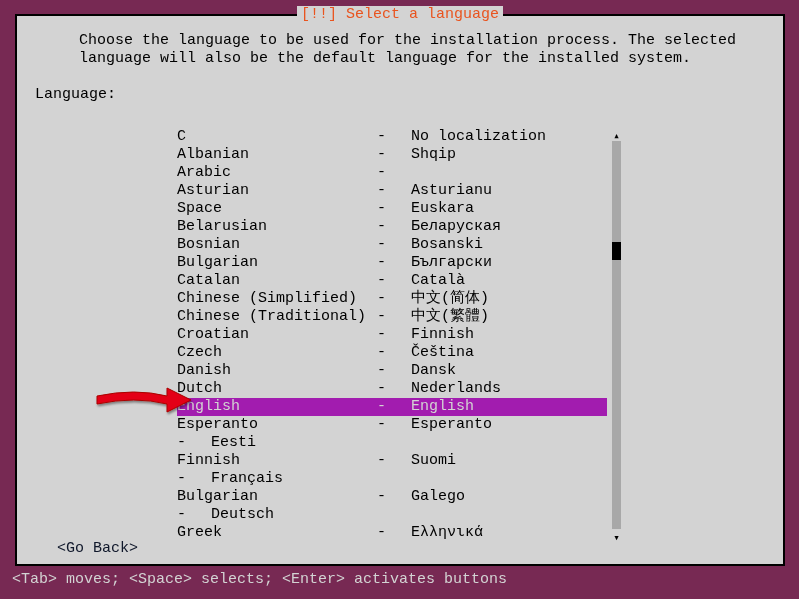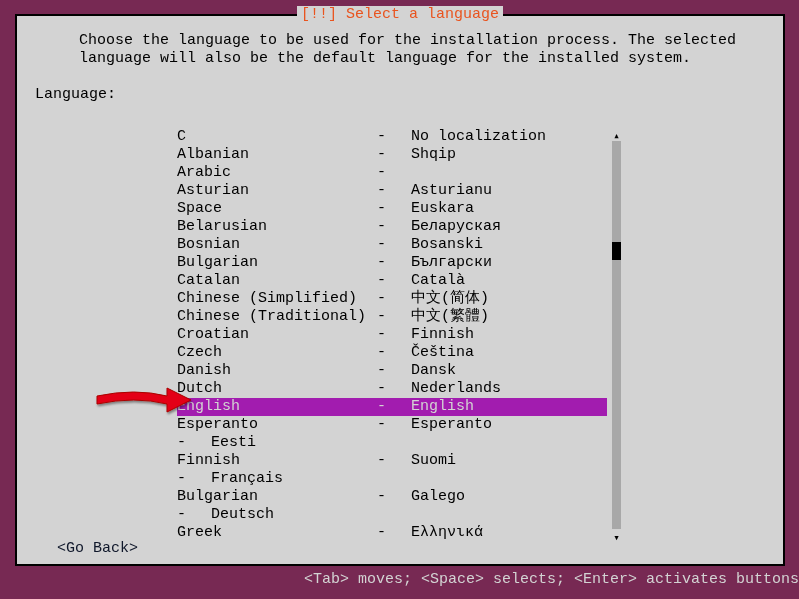--- a/index.html
+++ b/index.html
@@ -101,22 +101,21 @@
     color: #0f172a;
     cursor: pointer;
   }
   .footer {
     position: absolute;
     bottom: 10px;
     left: 0;
     width: 100%;
     color: #d3d3d3;
     font-size: 15px;
-    padding-left: 6px;
-    text-align: right;
+    padding-left: 12px;
   }
   .arrow-annotation {
     position: absolute;
     top: 380px;
     left: 95px;
     pointer-events: none;
   }
 </style>
 </head>
 <body>

